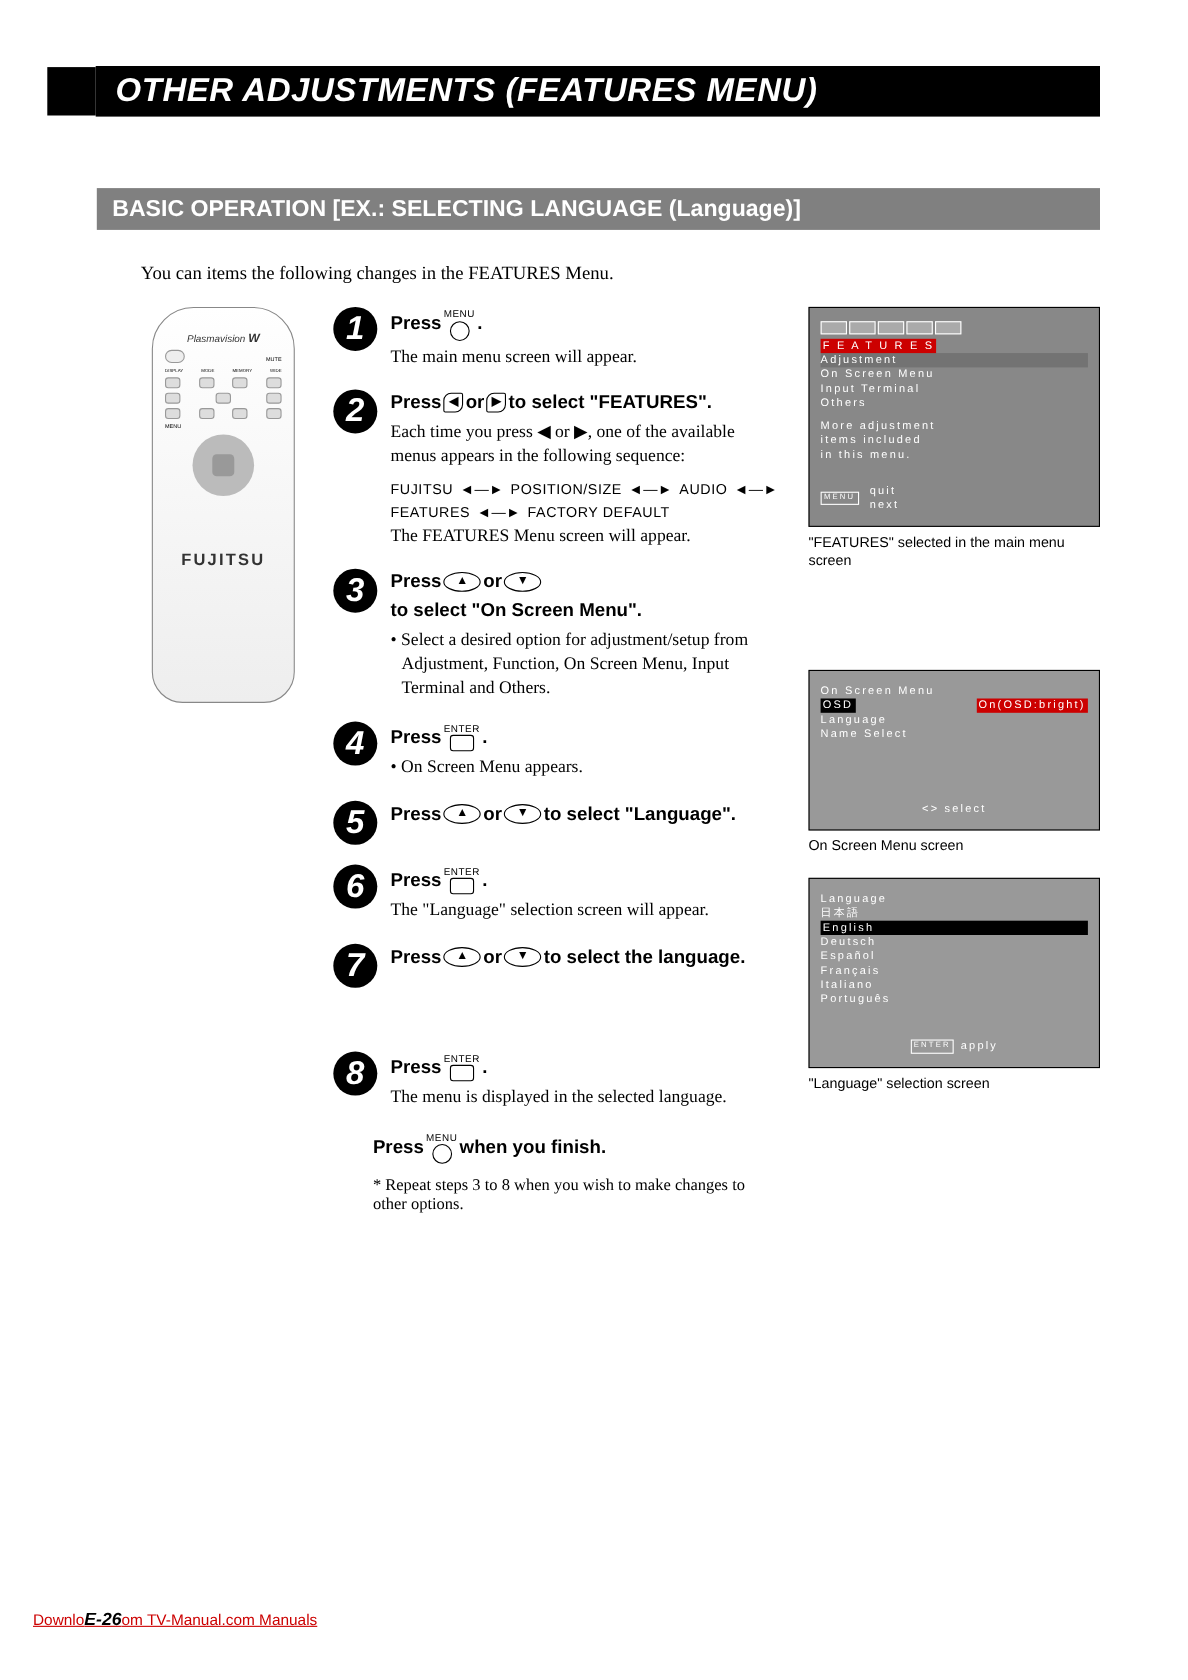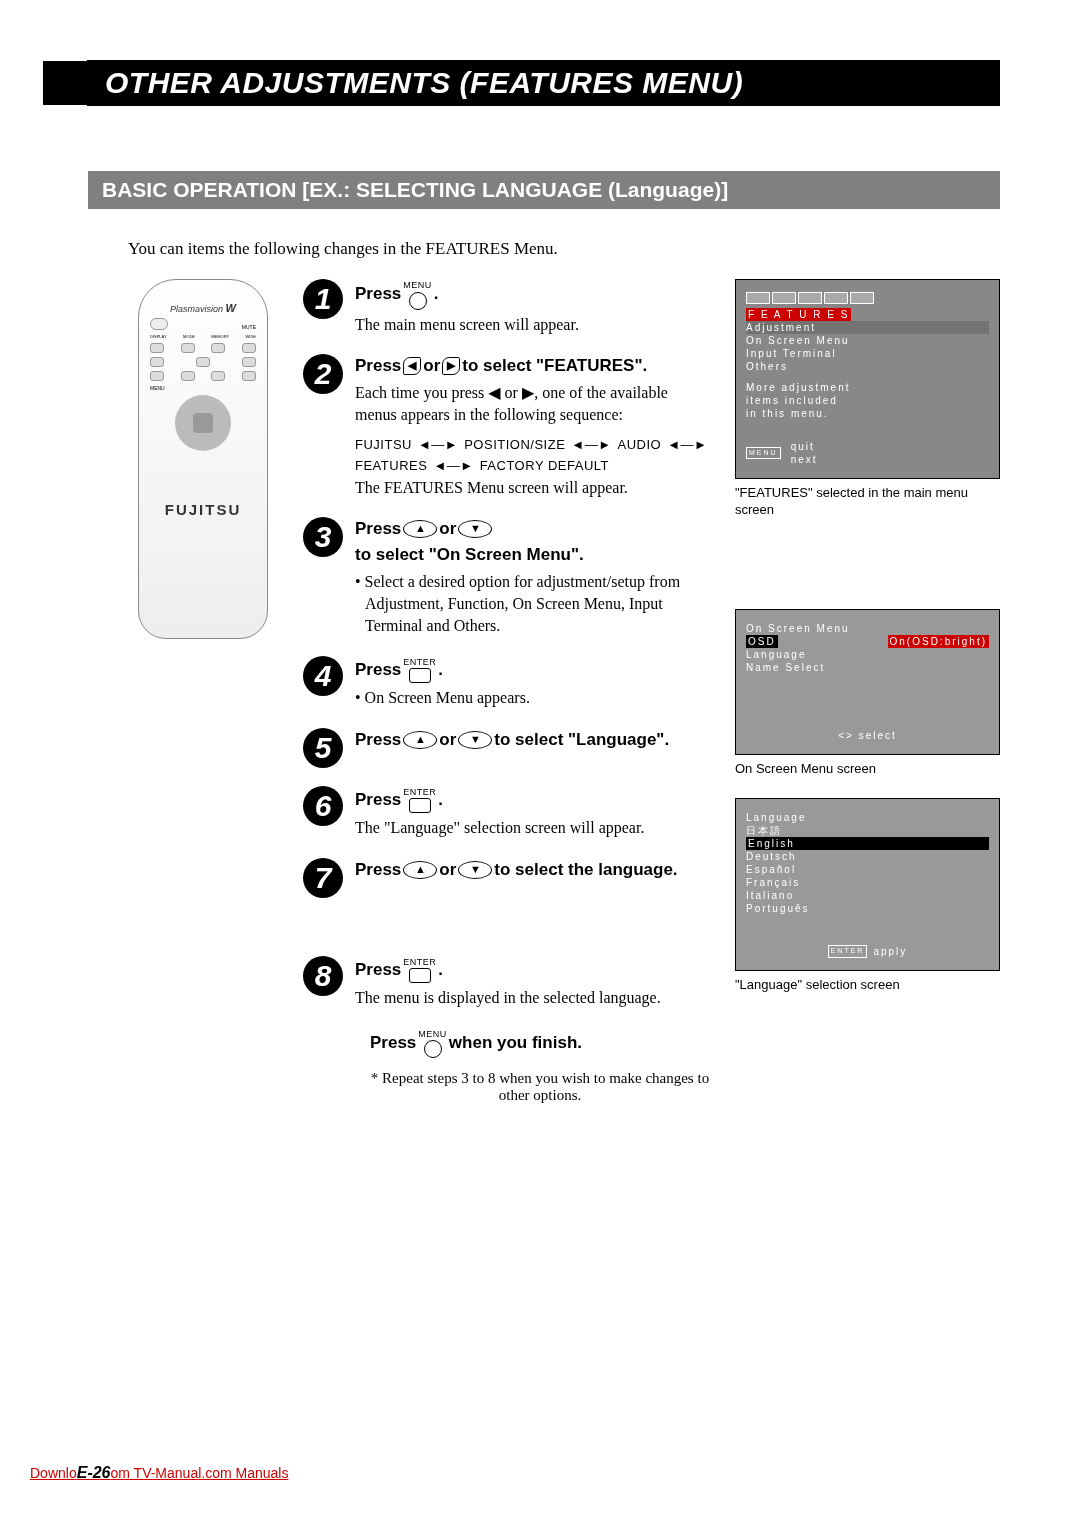--- a/index.html
+++ b/index.html
@@ -36,21 +36,21 @@
   .icon-arrow { width: 18px; height: 18px; border: 1.5px solid #000; border-radius: 40% 10% 40% 10%; display: flex; align-items: center; justify-content: center; font-size: 11px; transform: rotate(0); }
   .icon-lens { width: 34px; height: 18px; border: 1.5px solid #000; border-radius: 50%; display: flex; align-items: center; justify-content: center; font-size: 11px; }
   .seq-line { display: flex; align-items: center; gap: 6px; font-size: 13px; letter-spacing: 0.5px; flex-wrap: wrap; font-family: Arial; margin-top: 10px; }
   .darr { display: inline-block; font-size: 13px; }
   .osd { border: 1px solid #000; background: #888; color: #fff; font-size: 10px; letter-spacing: 2px; padding: 12px 10px; line-height: 1.3; font-family: Arial; margin-bottom: 6px; }
   .osd .toprow { display: flex; gap: 2px; margin-bottom: 4px; }
   .osd .tab { width: 24px; height: 12px; background: #aaa; border: 1px solid #fff; font-size: 6px; }
   .osd .hi { background: #c00; color: #fff; padding: 0 2px; }
   .osd .hi2 { background: #000; color: #fff; padding: 0 2px; display: inline-block; width: 100%; }
   .osd-note { font-size: 13px; line-height: 1.3; margin-bottom: 20px; }
-  .final { margin-left: 67px; text-align: center; }
+  .final { margin-left: 36px; }
   .final .step-head { margin-top: 18px; }
   .footnote { font-family: 'Times New Roman', serif; font-size: 15px; margin-top: 12px; }
   .footer { position: absolute; bottom: 45px; left: 30px; font-size: 14px; }
   .footer a { color: #c00; text-decoration: underline; }
   .footer .pg { font-weight: bold; font-style: italic; font-size: 16px; color: #000; }
 </style>
 </head>
 <body>
 
 <div class="page">

